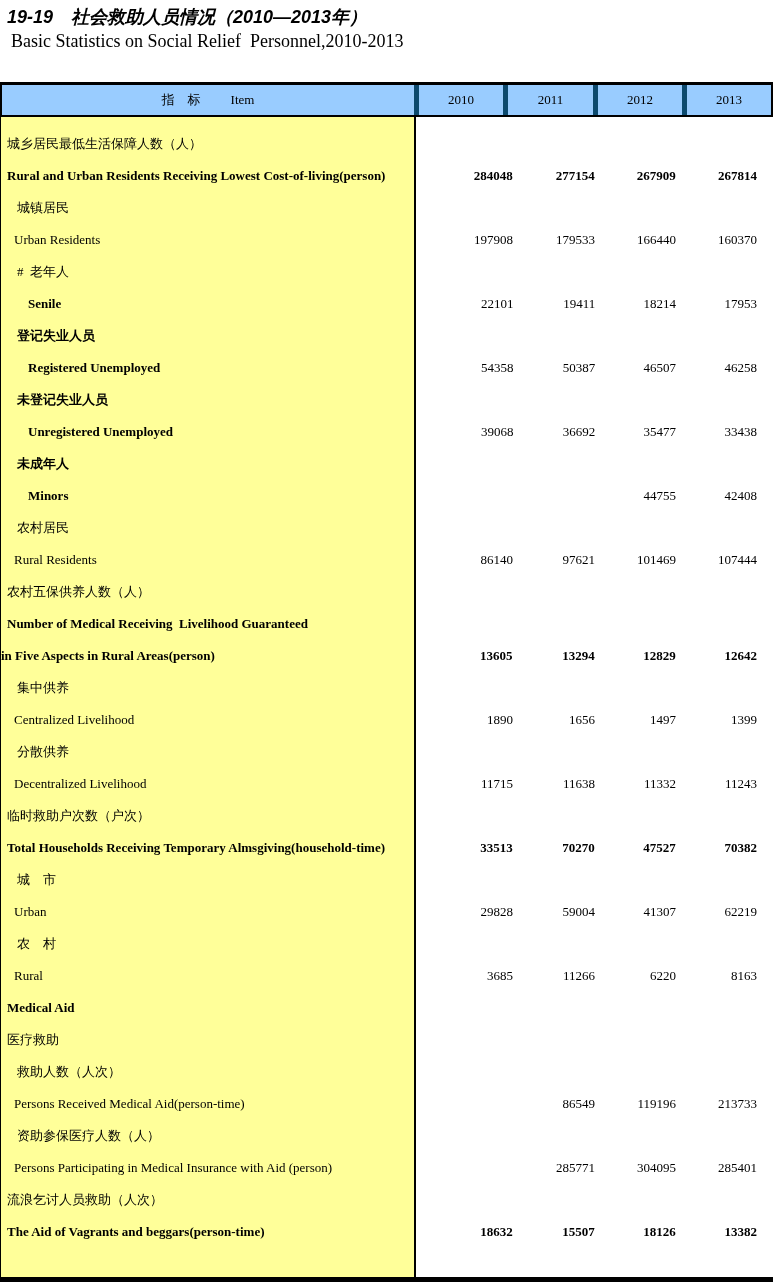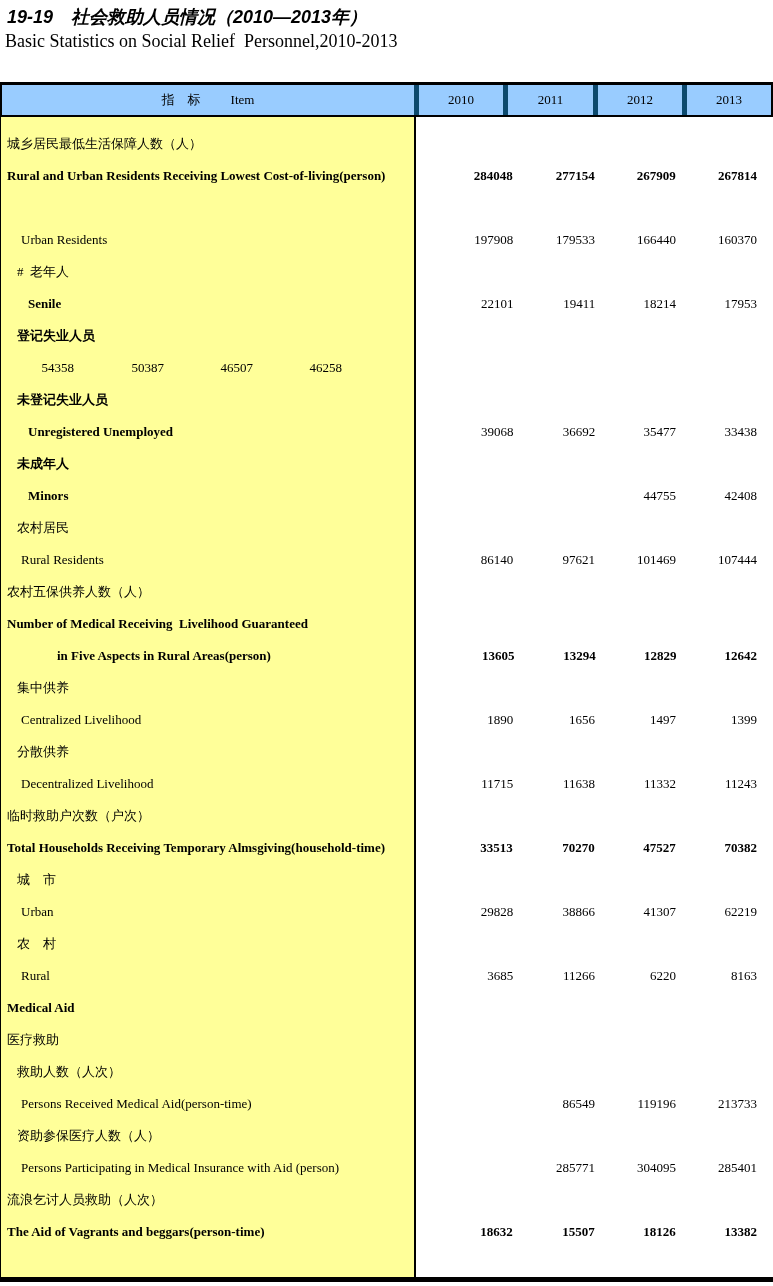--- a/index.html
+++ b/index.html
@@ -2,41 +2,41 @@
 <html><head>
 <meta charset="utf-8">
 <style>
   html,body { margin:0; padding:0; background:#fff; }
   .page { position:relative; width:773px; height:1286px; background:#fff;
           font-family:"Liberation Serif", serif; color:#000; overflow:hidden; }
 
   .title-zh { position:absolute; left:7px; top:5px;
               font-family:"Liberation Sans", sans-serif; font-weight:bold;
               font-size:18px; white-space:pre;font-style:italic; }
-  .title-en { position:absolute; left:5px; top:31px; font-size:18px; white-space:pre; }
+  .title-en { position:absolute; left:11px; top:31px; font-size:18px; white-space:pre; }
 
   .table { position:absolute; left:0; top:82px; width:773px; }
 
   .thead { display:flex; box-sizing:border-box; width:773px; height:35px;
            border:2px solid #000; border-top-width:3px; }
   .th { box-sizing:border-box; text-align:center; line-height:30px; font-size:13px; }
   .th-item { width:412px; display:flex; justify-content:center; align-items:flex-start; gap:30px; white-space:pre; }
   .th-year { border-left:5px solid #0c4a6e; }
   .w0{width:89px}.w1{width:90px}.w2{width:89px}.w3{width:89px}
 
   .tbody { position:relative; box-sizing:border-box; width:773px; height:1165px;
            border-left:1px solid #000; border-bottom:5px solid #000; padding-top:11px; }
 
   .trow { display:flex; height:32px; }
   .tlabel { box-sizing:border-box; width:500px; font-size:13px; line-height:32px;
             white-space:pre; overflow:hidden; }
   .lvl0 { padding-left:6px; }
-  .lvl1 { padding-left:20px; }
+  .lvl1 { padding-left:13px; }
   .lvl2 { padding-left:27px;font-weight:bold; }
-  .lvl3 { padding-left:56px; }
+  .lvl3 { }
   .zh.lvl1 { padding-left:16px; }
   .zh.lvl2 { padding-left:16px; }
 
   .tval { box-sizing:border-box; text-align:right; padding-right:16px;
           font-size:13px; line-height:32px; }
   .bold { font-weight:bold; }
 </style>
 </head>
 <body>
 
@@ -67,20 +67,21 @@
           <div class="tval w3"></div>
         </div>
         <div class="trow">
           <div class="tlabel en lvl0 bold">Rural and Urban Residents Receiving Lowest Cost-of-living(person)</div>
           <div class="tval w0 bold">284048</div>
           <div class="tval w1 bold">277154</div>
           <div class="tval w2 bold">267909</div>
           <div class="tval w3 bold">267814</div>
         </div>
         <div class="trow">
+          <div class="tlabel zh lvl1">城镇居民</div>
           <div class="tval w0"></div>
           <div class="tval w1"></div>
           <div class="tval w2"></div>
           <div class="tval w3"></div>
         </div>
         <div class="trow">
           <div class="tlabel en lvl1">Urban Residents</div>
           <div class="tval w0">197908</div>
           <div class="tval w1">179533</div>
           <div class="tval w2">166440</div>
@@ -101,20 +102,21 @@
           <div class="tval w3">17953</div>
         </div>
         <div class="trow">
           <div class="tlabel zh lvl2">登记失业人员</div>
           <div class="tval w0"></div>
           <div class="tval w1"></div>
           <div class="tval w2"></div>
           <div class="tval w3"></div>
         </div>
         <div class="trow">
+          <div class="tlabel en lvl2">Registered Unemployed</div>
           <div class="tval w0">54358</div>
           <div class="tval w1">50387</div>
           <div class="tval w2">46507</div>
           <div class="tval w3">46258</div>
         </div>
         <div class="trow">
           <div class="tlabel zh lvl2">未登记失业人员</div>
           <div class="tval w0"></div>
           <div class="tval w1"></div>
           <div class="tval w2"></div>
@@ -221,21 +223,21 @@
         <div class="trow">
           <div class="tlabel zh lvl1">城　市</div>
           <div class="tval w0"></div>
           <div class="tval w1"></div>
           <div class="tval w2"></div>
           <div class="tval w3"></div>
         </div>
         <div class="trow">
           <div class="tlabel en lvl1">Urban</div>
           <div class="tval w0">29828</div>
-          <div class="tval w1">38866</div>
+          <div class="tval w1">59004</div>
           <div class="tval w2">41307</div>
           <div class="tval w3">62219</div>
         </div>
         <div class="trow">
           <div class="tlabel zh lvl1">农　村</div>
           <div class="tval w0"></div>
           <div class="tval w1"></div>
           <div class="tval w2"></div>
           <div class="tval w3"></div>
         </div>

